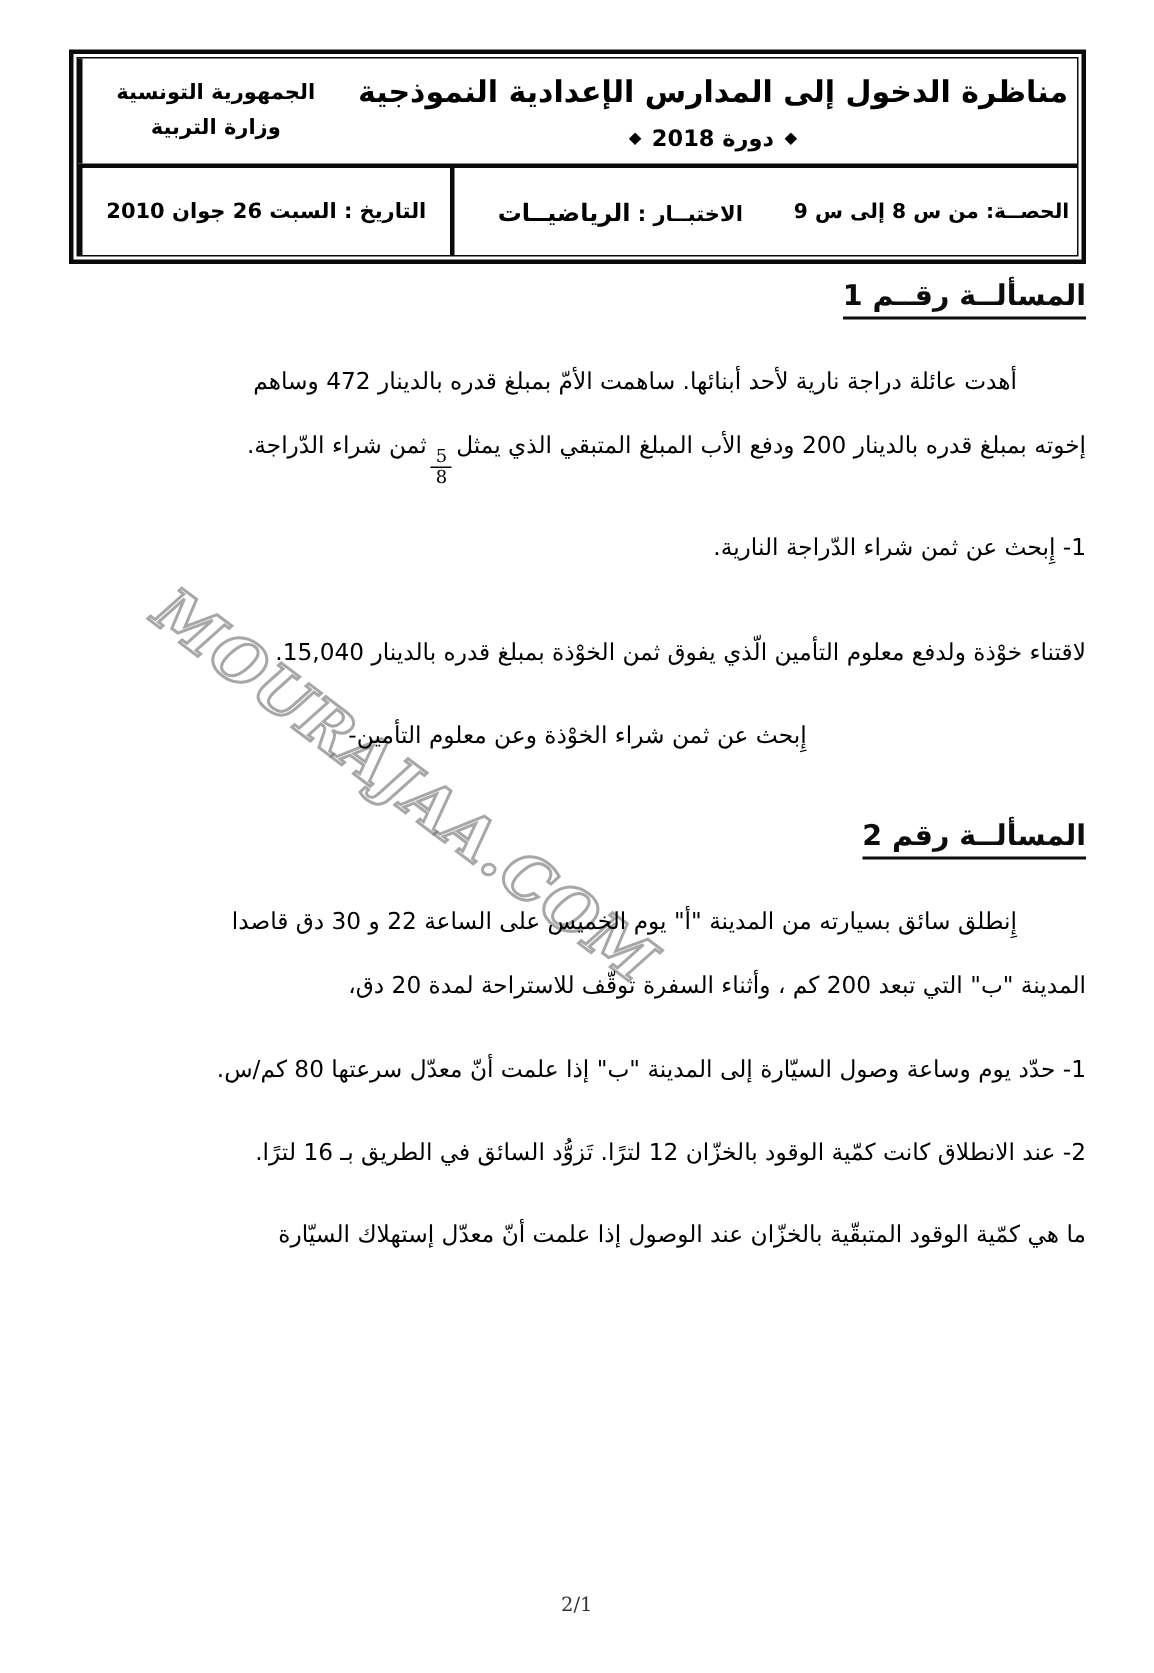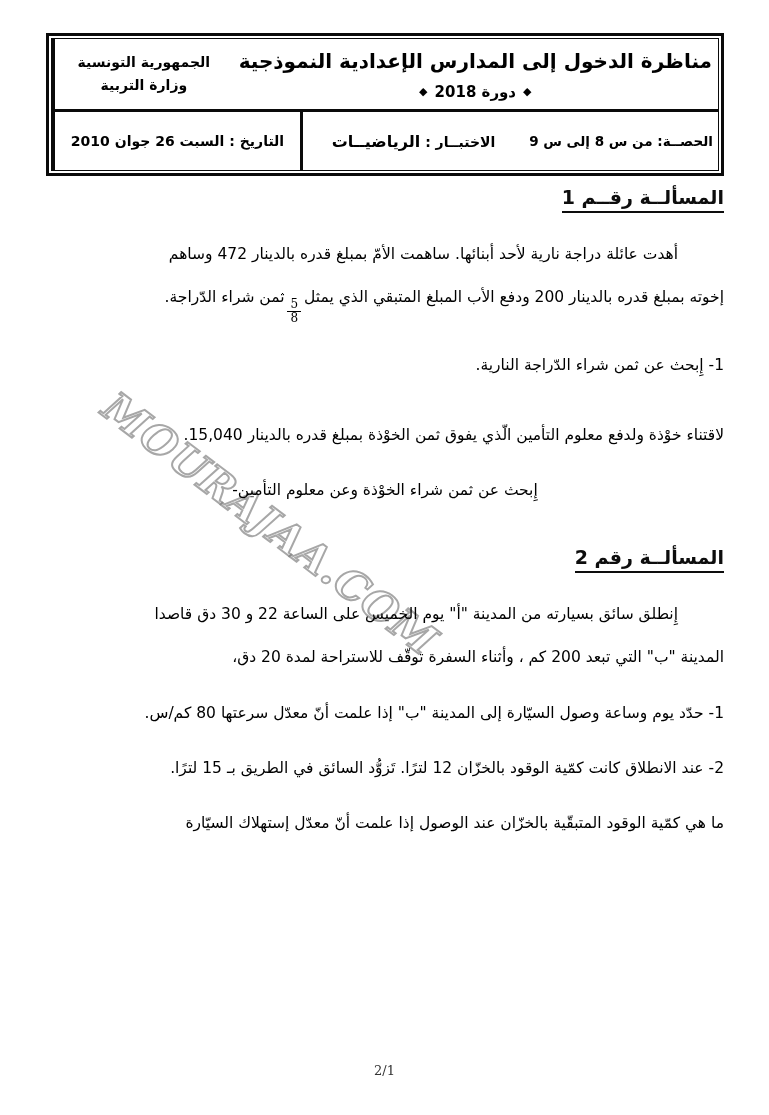--- a/index.html
+++ b/index.html
@@ -305,21 +305,21 @@
 
     <p class="qline">
       <span class="qnum">1-</span>
       <span>حدّد يوم وساعة وصول السيّارة إلى المدينة "ب" إذا علمت أنّ معدّل سرعتها 80 كم/س.</span>
     </p>
 
     <div class="spacer-md"></div>
 
     <p class="qline">
       <span class="qnum">2-</span>
-      <span>عند الانطلاق كانت كمّية الوقود بالخزّان 12 لترًا. تَزوُّد السائق في الطريق بـ 15 لترًا.</span>
+      <span>عند الانطلاق كانت كمّية الوقود بالخزّان 12 لترًا. تَزوُّد السائق في الطريق بـ 16 لترًا.</span>
     </p>
 
     <div class="spacer-md"></div>
 
     <p class="para">ما هي كمّية الوقود المتبقّية بالخزّان عند الوصول إذا علمت أنّ معدّل إستهلاك السيّارة</p>
 
     <div class="spacer-sm"></div>
 
 
   </div>

